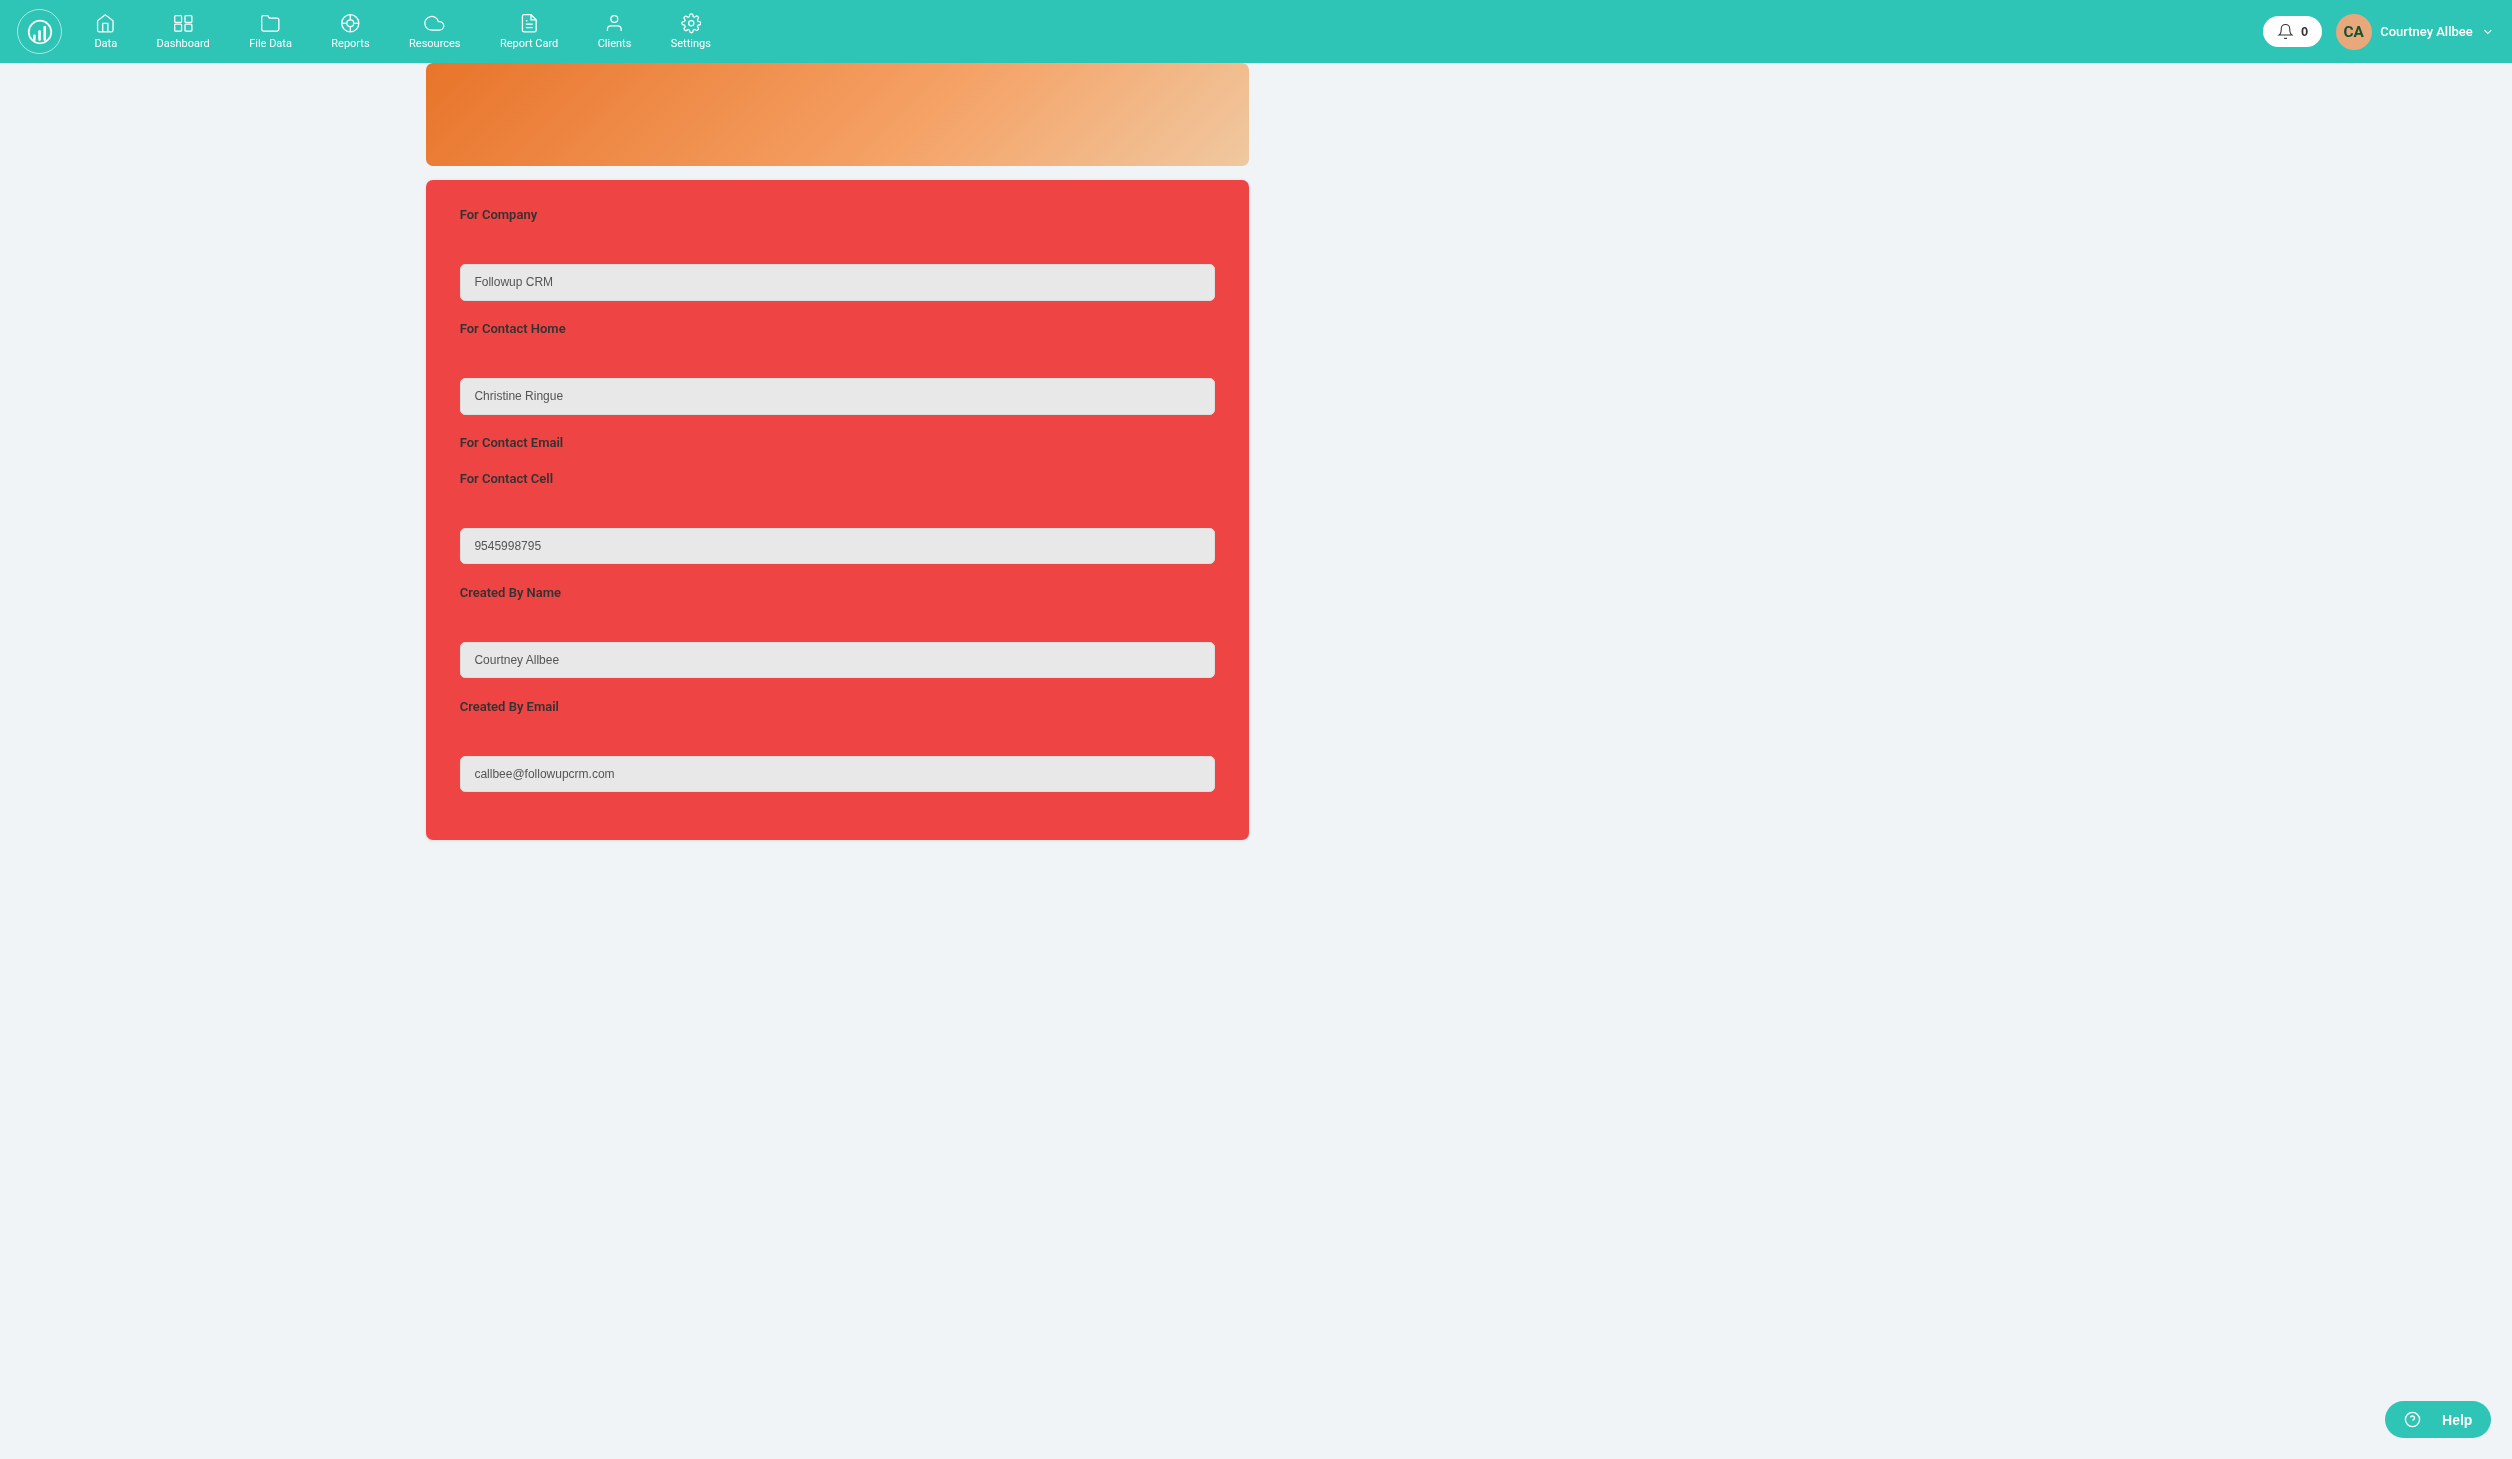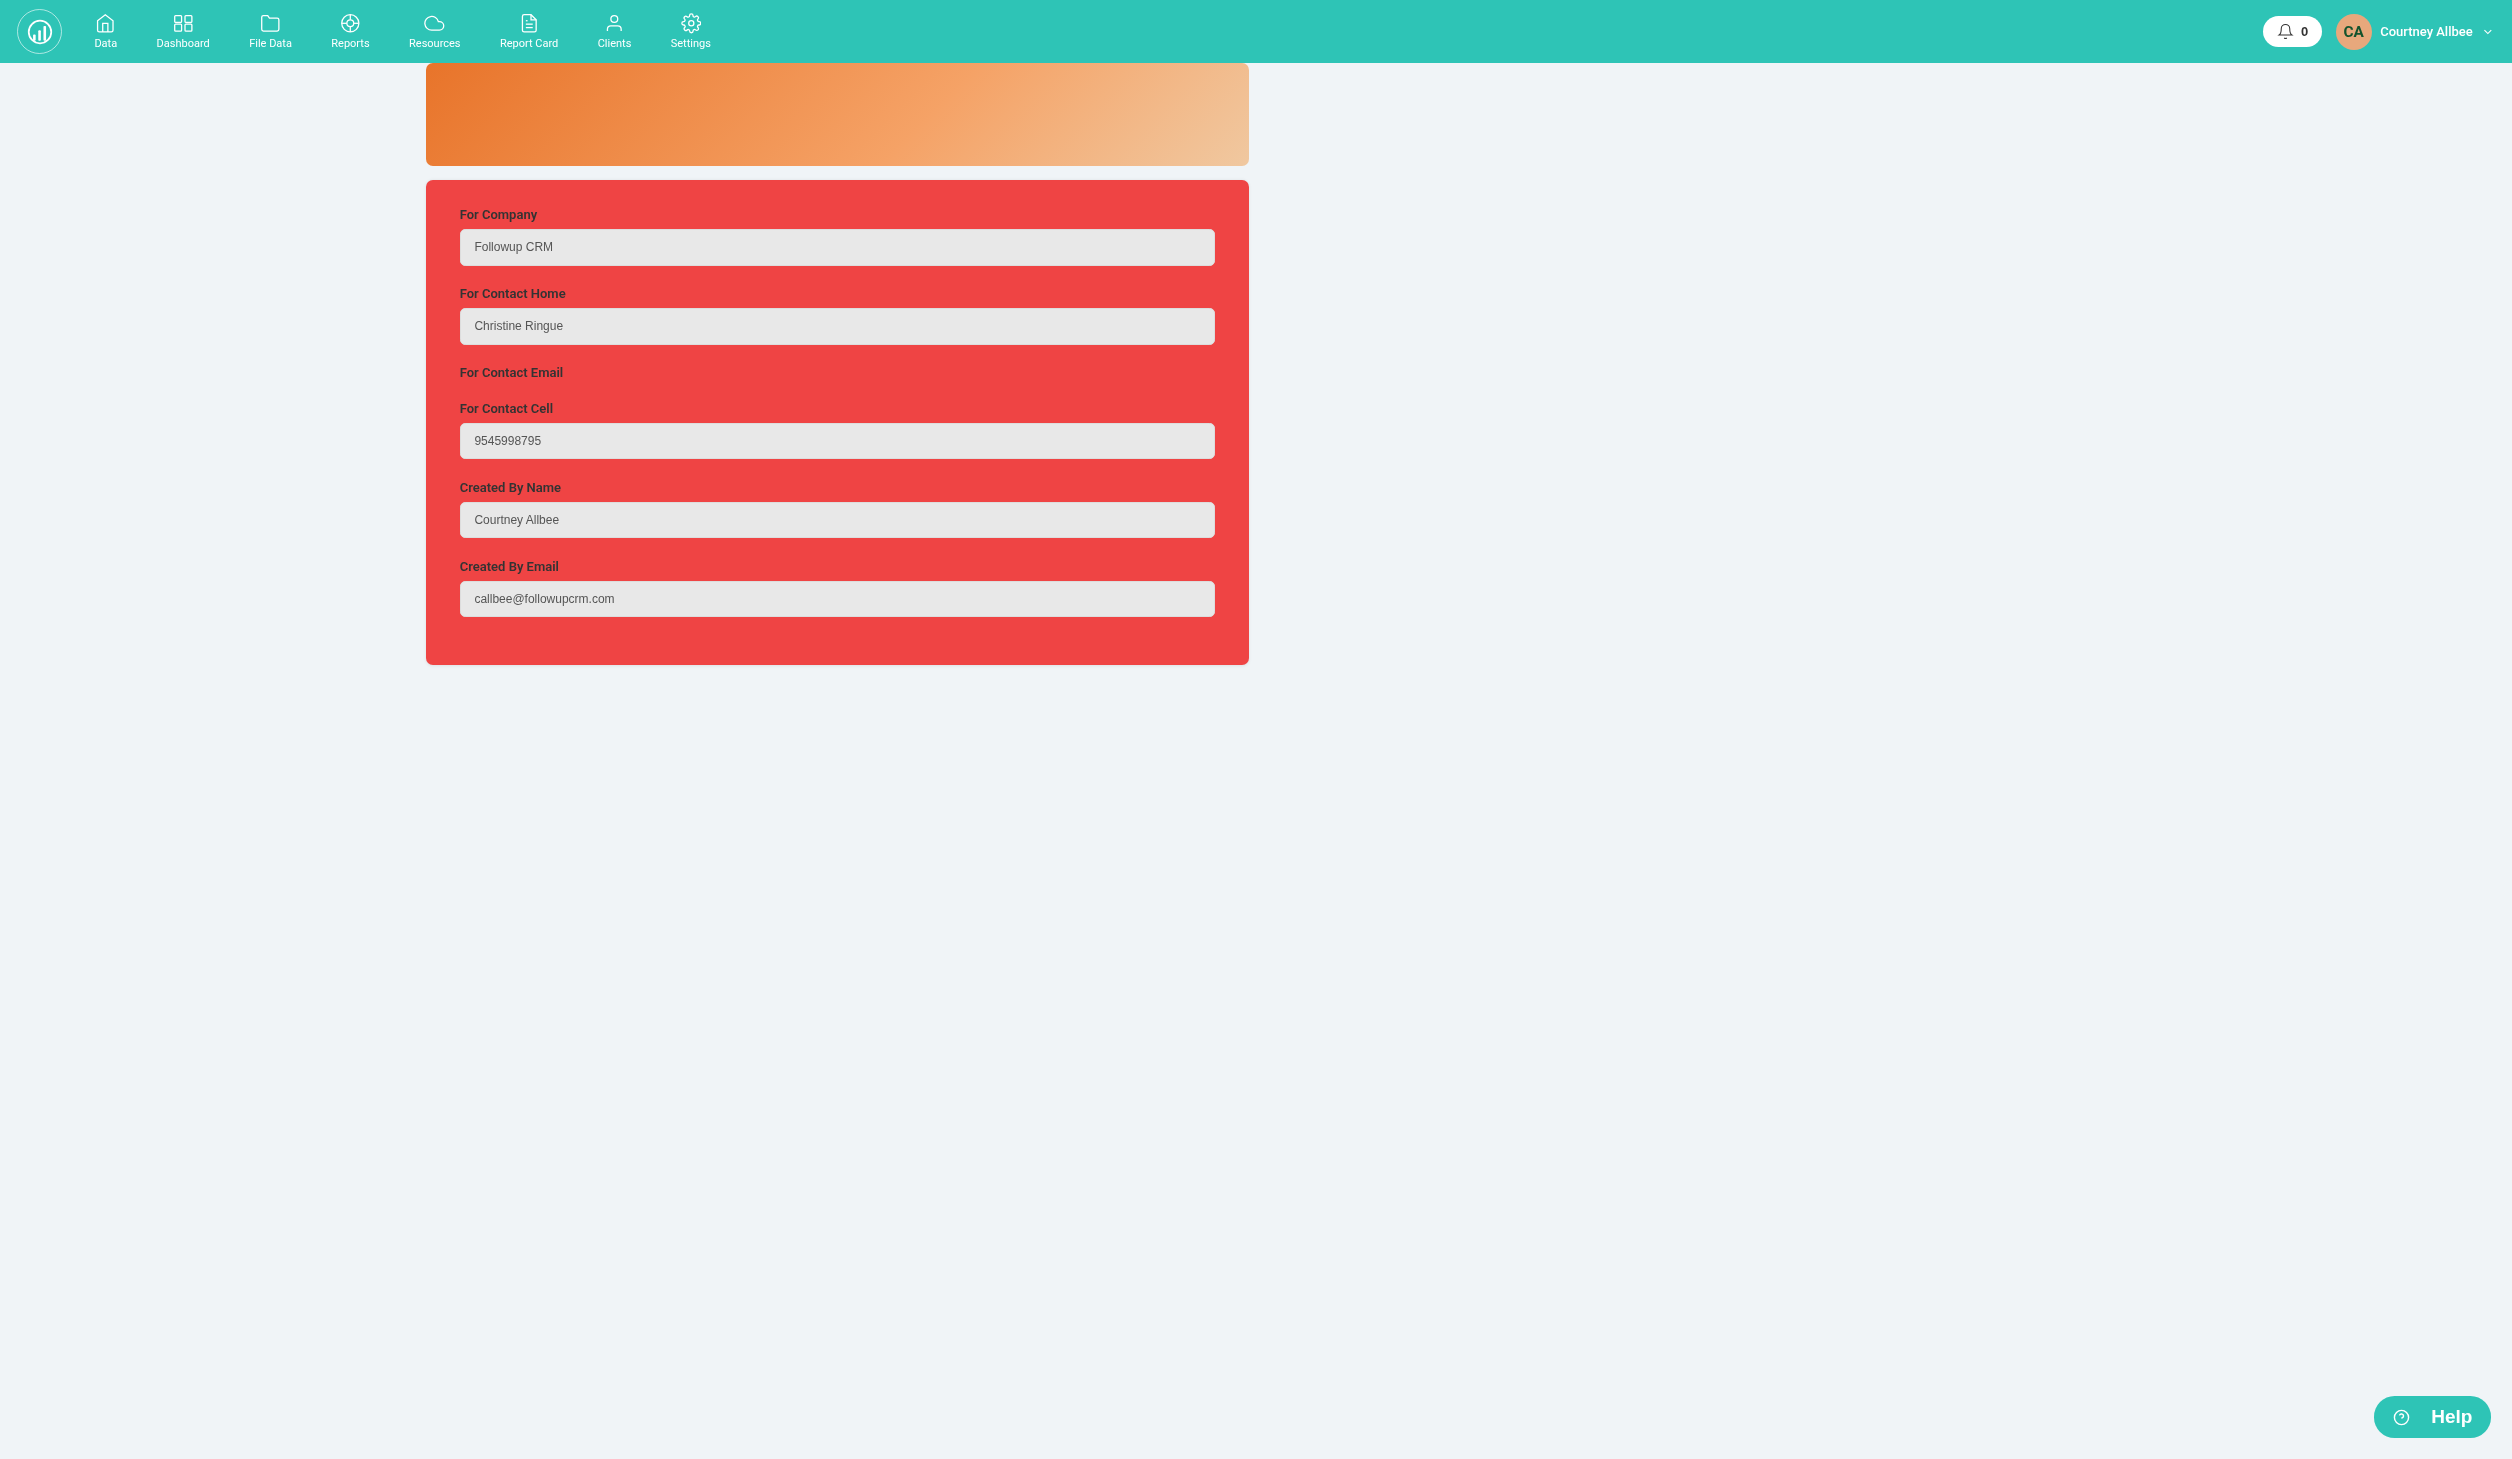--- a/index.html
+++ b/index.html
@@ -132,34 +132,35 @@
     .field-input {
       width: 100%;
       padding: 10.3px 13.7px;
       background: #e8e8e8;
       border: 0.9px solid #ddd;
       border-radius: 5.1px;
       font-size: 12px;
       color: #555;
       outline: none;
       cursor: default;
+      margin-top: 35px;
     }
     .field-input:read-only { background: #e8e8e8; }
 
     
     .help-btn {
       position: fixed;
       bottom: 20.6px;
       right: 20.6px;
       background: #2ec4b6;
       color: white;
       border: none;
       border-radius: 20.6px;
       padding: 10.3px 19px;
-      font-size: 19px;
+      font-size: 14px;
       font-weight: 600;
       cursor: pointer;
       display: flex;
       align-items: center;
       gap: 21px;
     }
     .help-btn svg { width: 17px; height: 17px; }
 
     
     .page-content {

